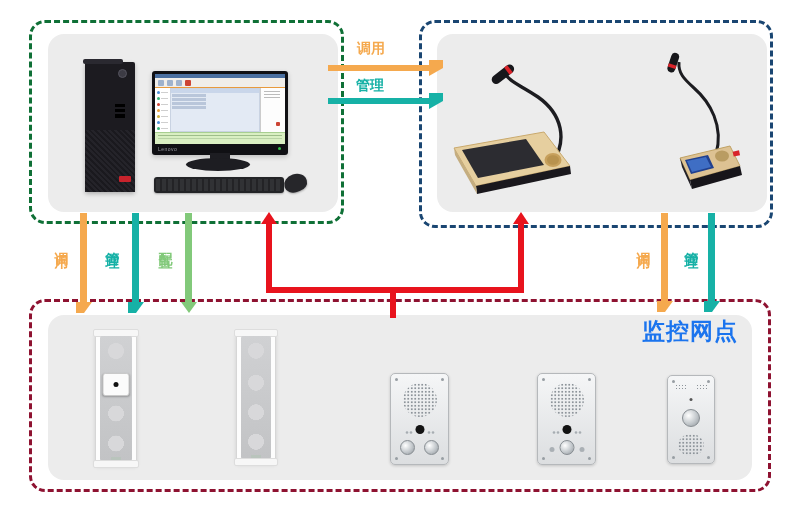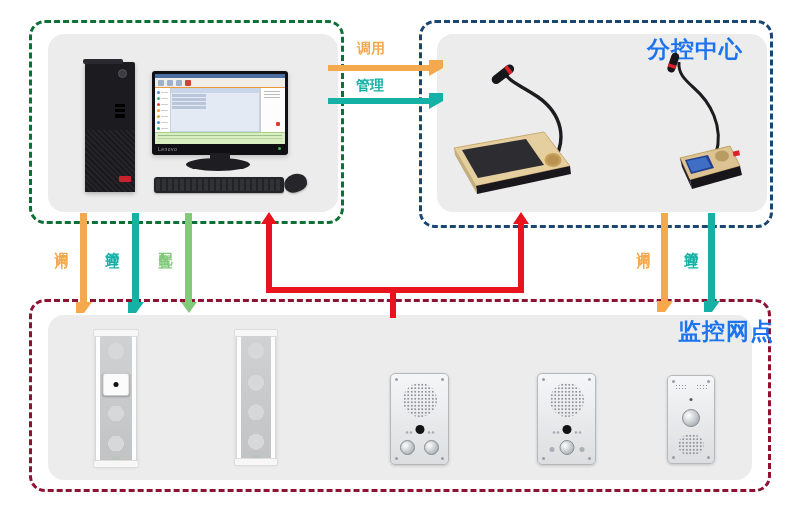--- a/index.html
+++ b/index.html
@@ -17,21 +17,21 @@
   #box-sites{left:29px;top:299px;width:742px;height:193px;border-color:var(--maroon-border,#8e1231);}
 
   .gray-panel{position:absolute;background:var(--panel-gray,#ececec);border-radius:16px;}
   #panel-cc{left:48px;top:34px;width:290px;height:178px;}
   #panel-scc{left:437px;top:34px;width:330px;height:178px;}
   #panel-sites{left:48px;top:315px;width:704px;height:165px;}
 
   .box-title{position:absolute;font-size:23px;font-weight:bold;color:var(--title-blue,#1b74ee);letter-spacing:1px;white-space:nowrap;}
   #title-cc{left:221px;top:35px;}
   #title-scc{left:647px;top:34px;}
-  #title-sites{left:678px;top:316px;}
+  #title-sites{left:642px;top:316px;}
 
   
   .shaft-h{position:absolute;height:6px;}
   .shaft-v{position:absolute;width:7px;}
   .head-right{position:absolute;width:0;height:0;border-top:8px solid transparent;border-bottom:8px solid transparent;}
   .head-down{position:absolute;width:0;height:0;border-left:8px solid transparent;border-right:8px solid transparent;}
   .head-up{position:absolute;width:0;height:0;border-left:8px solid transparent;border-right:8px solid transparent;}
   .c-orange{background:var(--orange,#f5a94e);}
   .c-teal{background:var(--teal,#16b1a6);}
   .c-green{background:var(--green-arrow,#82c97a);}
@@ -195,21 +195,20 @@
       <span class="pwr"></span>
     </div>
   </div>
   <div class="stand-neck"></div>
   <div class="stand-base"></div>
   <div class="keyboard"></div>
   <div class="mouse"></div>
 
   <div class="dashed-box" id="box-scc"></div>
   <div class="gray-panel" id="panel-scc"></div>
-  <div class="box-title" id="title-scc">分控中心</div>
 
   <svg class="svg-dev" style="left:448px;top:64px" width="126" height="136" viewBox="0 0 126 136">
     <path d="M104,100 C 120,76 114,50 90,33 C 74,22 62,18 58,11" stroke="#1c1c20" stroke-width="3.4" fill="none"></path>
     <g transform="rotate(-38 56 10)">
       <rect x="42" y="5" width="26" height="9" rx="4.5" fill="#17171b"></rect>
       <rect x="60" y="5" width="4" height="9" fill="#d8232a"></rect>
     </g>
     <polygon points="6,84 96,68 122,102 28,122" fill="#e6cf9f" stroke="#c9a96d" stroke-width="1"></polygon>
     <polygon points="14,86 78,75 96,101 30,114" fill="#2c2c31"></polygon>
     <ellipse cx="105" cy="96" rx="8.5" ry="7" fill="#c7a05c"></ellipse>

